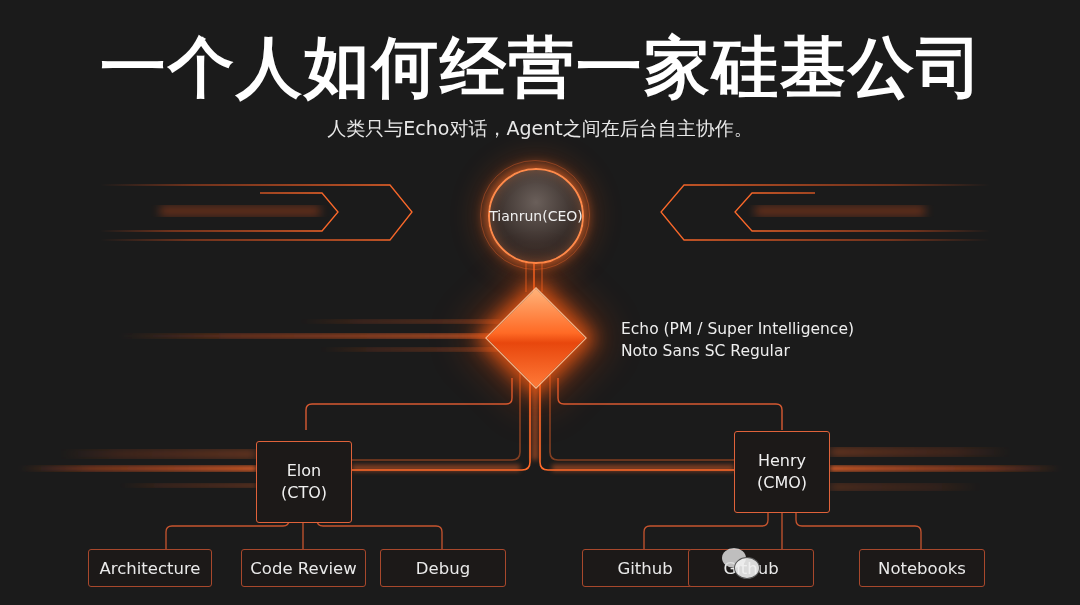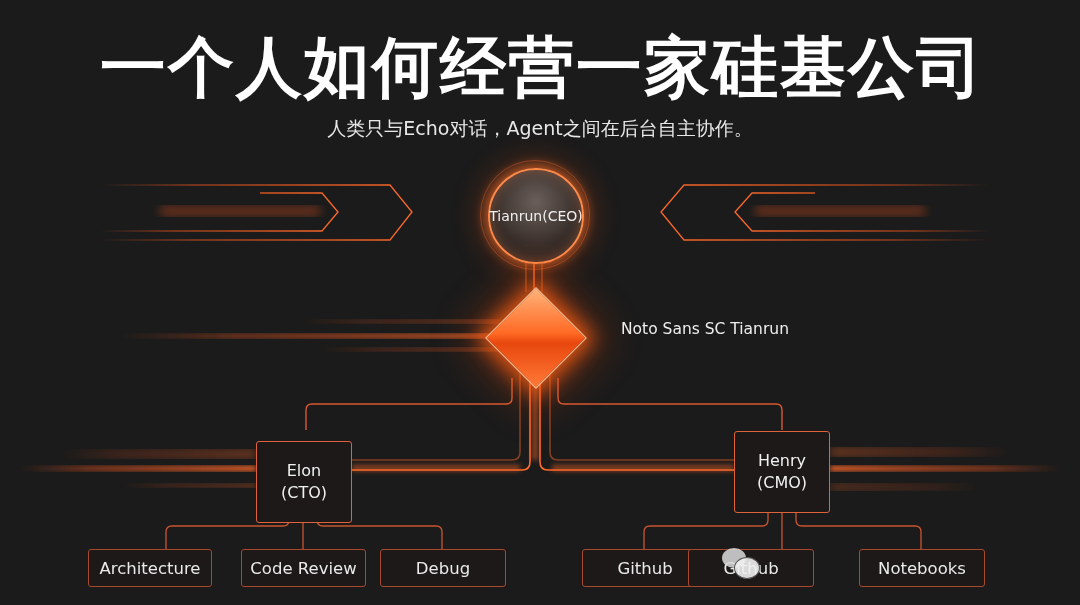--- a/index.html
+++ b/index.html
@@ -154,21 +154,22 @@
 </svg>
 
 <div class="ceo-ring"></div>
 <div class="ceo">
   <span>Tianrun</span>
   <span>(CEO)</span>
 </div>
 
 <div class="echo"></div>
 <div class="echo-label">
-  <div>Noto Sans SC Tianrun</div>
+  <div>Echo (PM / Super Intelligence)</div>
+  <div>Noto Sans SC Regular</div>
 </div>
 
 <div class="node-box" style="left:256px; top:431px;margin-top:10px;">
   <span>Elon</span>
   <span>(CTO)</span>
 </div>
 
 <div class="node-box" style="left:734px; top:431px;">
   <span>Henry</span>
   <span>(CMO)</span>

